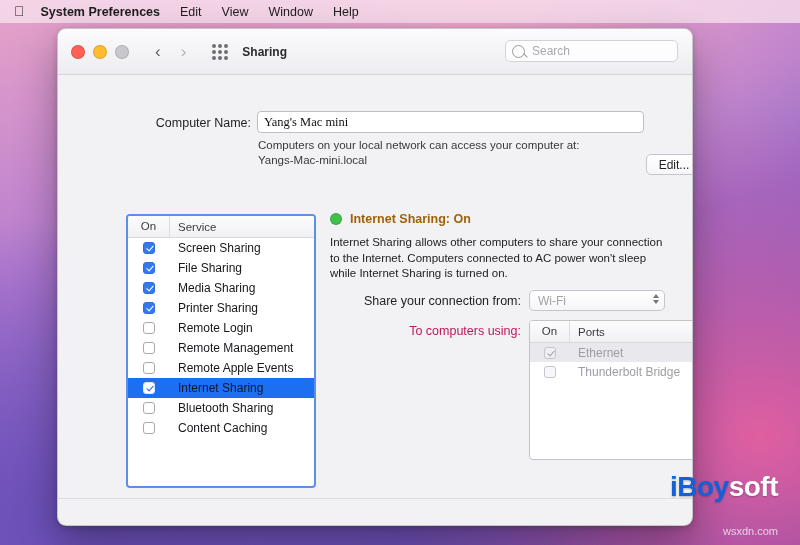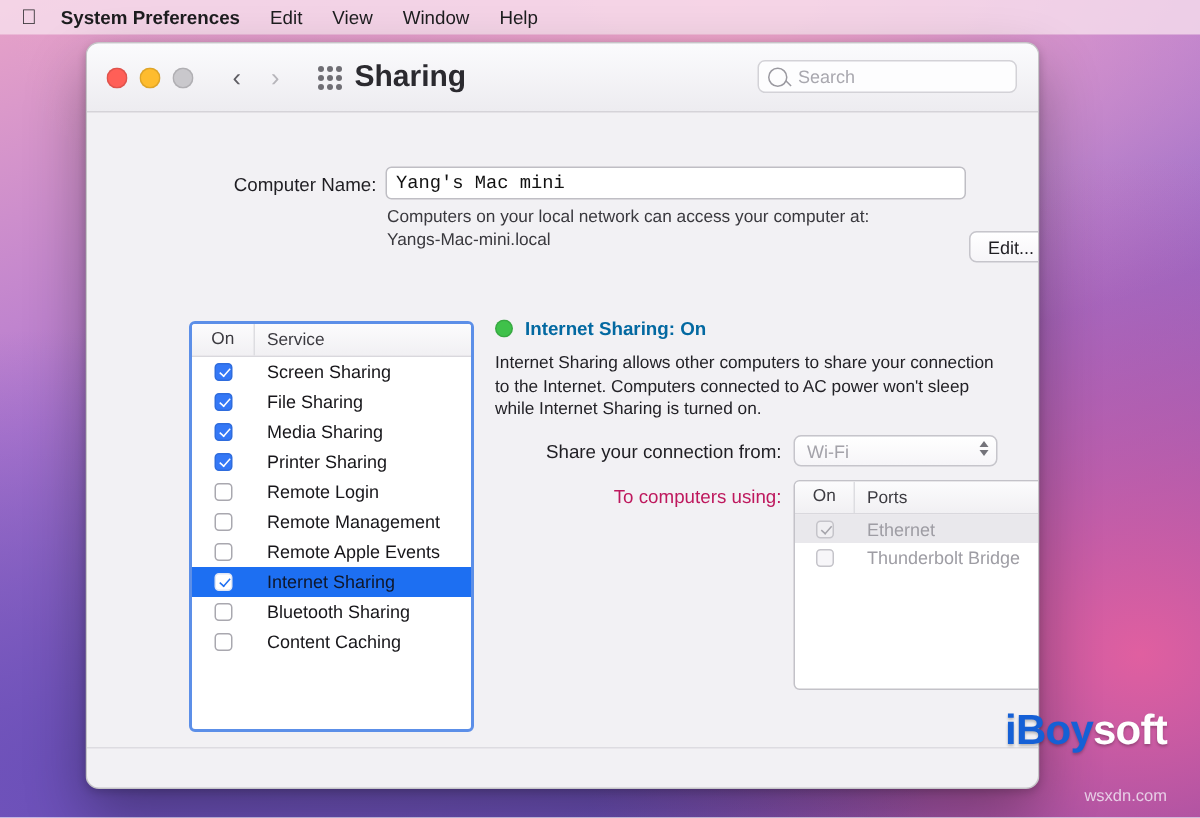--- a/index.html
+++ b/index.html
@@ -99,22 +99,22 @@
     grid-template-rows: repeat(3, 4px);
     gap: 2px;
   }
   .gridicon i {
     display: block;
     width: 4px; height: 4px;
     border-radius: 50%;
     background: #6f6e74;
   }
   #win-title {
-    margin-left: 8px;
-    font-size: 20px;
+    margin-left: 14px;
+    font-size: 12px;
     font-weight: bold;
     color: #2b2a2f;
   }
   #searchbox {
     position: absolute;
     right: 14px;
     top: 11px;
     width: 173px;
     height: 22px;
     background: #fdfdfe;
@@ -173,21 +173,21 @@
     width: 387px;
     height: 22px;
     border: 1px solid #bfbec4;
     border-radius: 4px;
     background: #ffffff;
     box-sizing: border-box;
     font-size: 12.5px;
     color: #111;
     padding: 0 6px;
     outline: none;
-    font-family: Liberation Mono, monospace;
+    font-family: Liberation Serif, serif;
   }
   #name-hint {
     position: absolute;
     left: 200px; top: 64px;
     font-size: 11.5px;
     color: #3a393e;
     line-height: 15px;
     width: 400px;
   }
   #edit-button {
@@ -291,21 +291,21 @@
     position: absolute;
     left: 272px;
     top: 183px;
     width: 350px;
   }
   #status-line {
     display: flex;
     align-items: center;
     font-size: 12.5px;
     font-weight: bold;
-    color: #0369a1;
+    color: #a16207;
   }
   #status-dot {
     width: 10px; height: 10px;
     border-radius: 50%;
     background: #3fc14a;
     margin-right: 8px;
     border: 0.5px solid rgba(0,0,0,0.12);
   }
   #desc {
     margin-top: 9px;

